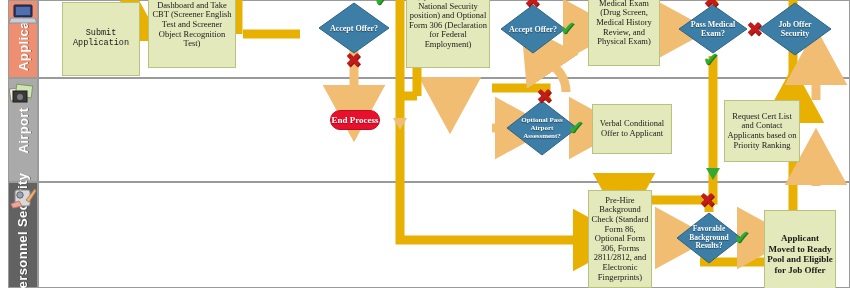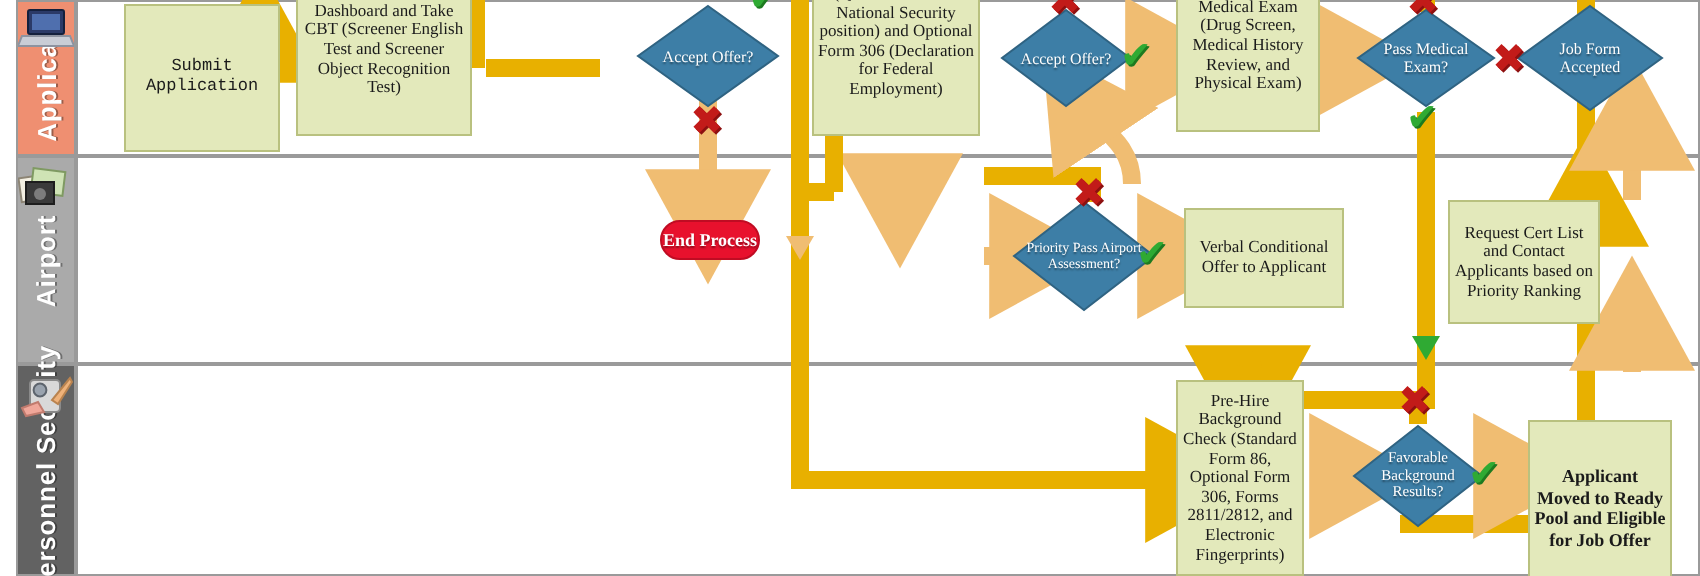--- a/index.html
+++ b/index.html
@@ -27,21 +27,21 @@
 
   
   .node{position:absolute;z-index:4;box-sizing:border-box;
         display:flex;align-items:center;justify-content:center;text-align:center;}
   .proc{background:#e3e9bb;border:1px solid #b9c17f;color:#1a1a1a;
         font-size:8.5px;line-height:9.6px;padding:2px;}
   .proc.bold{font-weight:bold;font-size:9px;line-height:10.5px;}
   .dec{z-index:4;}
   .dec .dtext{position:absolute;left:0;top:0;width:100%;height:100%;
         display:flex;align-items:center;justify-content:center;text-align:center;
-        color:#ffffff;font-size:8px;line-height:9px;font-weight:normal;
+        color:#ffffff;font-size:8px;line-height:9px;font-weight:bold;
         text-shadow:0 1px 1px rgba(0,0,0,.45);padding:0 6px;box-sizing:border-box;}
   .dec svg{position:absolute;left:0;top:0;}
   .term{background:#e8112d;border:1px solid #c00c23;border-radius:14px;
         color:#ffffff;font-weight:bold;font-size:9px;line-height:10px;
         text-shadow:0 1px 1px rgba(0,0,0,.4);}
 
   
   .mark{position:absolute;z-index:5;font-weight:bold;line-height:1;
         font-family:"DejaVu Sans",sans-serif;}
   .xmark{color:#c21b19;font-size:20px;text-shadow:1px 1px 0 #8d1010;}
@@ -189,33 +189,33 @@
     <svg width="70" height="50" viewBox="0 0 70 50">
         <polygon points="35,1 69,25 35,49 1,25" fill="#3d7ea6" stroke="#2f6382"></polygon>
       </svg>
     <span class="dtext">Pass Medical Exam?</span>
   </div>
 
   <div class="node dec" style="left:758px;top:2px;width:74px;height:54px;">
     <svg width="74" height="54" viewBox="0 0 74 54">
         <polygon points="37,1 73,27 37,53 1,27" fill="#3d7ea6" stroke="#2f6382"></polygon>
       </svg>
-    <span class="dtext">Job Form Accepted</span>
+    <span class="dtext">Job Offer Security</span>
   </div>
 
   <div class="node term" style="left:330px;top:110px;width:50px;height:20px;">
     <span>End Process</span>
   </div>
 
 
   <div class="node dec" style="left:506px;top:100px;width:72px;height:56px;">
     <svg width="72" height="56" viewBox="0 0 72 56">
         <polygon points="36,1 71,28 36,55 1,28" fill="#3d7ea6" stroke="#2f6382"></polygon>
       </svg>
-    <span class="dtext" style="font-size:7px;line-height:8px;">Priority Pass Airport Assessment?</span>
+    <span class="dtext" style="font-size:7px;line-height:8px;">Optional Pass Airport Assessment?</span>
   </div>
 
   <div class="node proc" style="left:592px;top:104px;width:80px;height:50px;">
     <span>Verbal Conditional Offer to Applicant</span>
   </div>
 
   <div class="node proc" style="left:724px;top:100px;width:76px;height:62px;">
     <span>Request Cert List and Contact Applicants based on Priority Ranking</span>
   </div>
 

